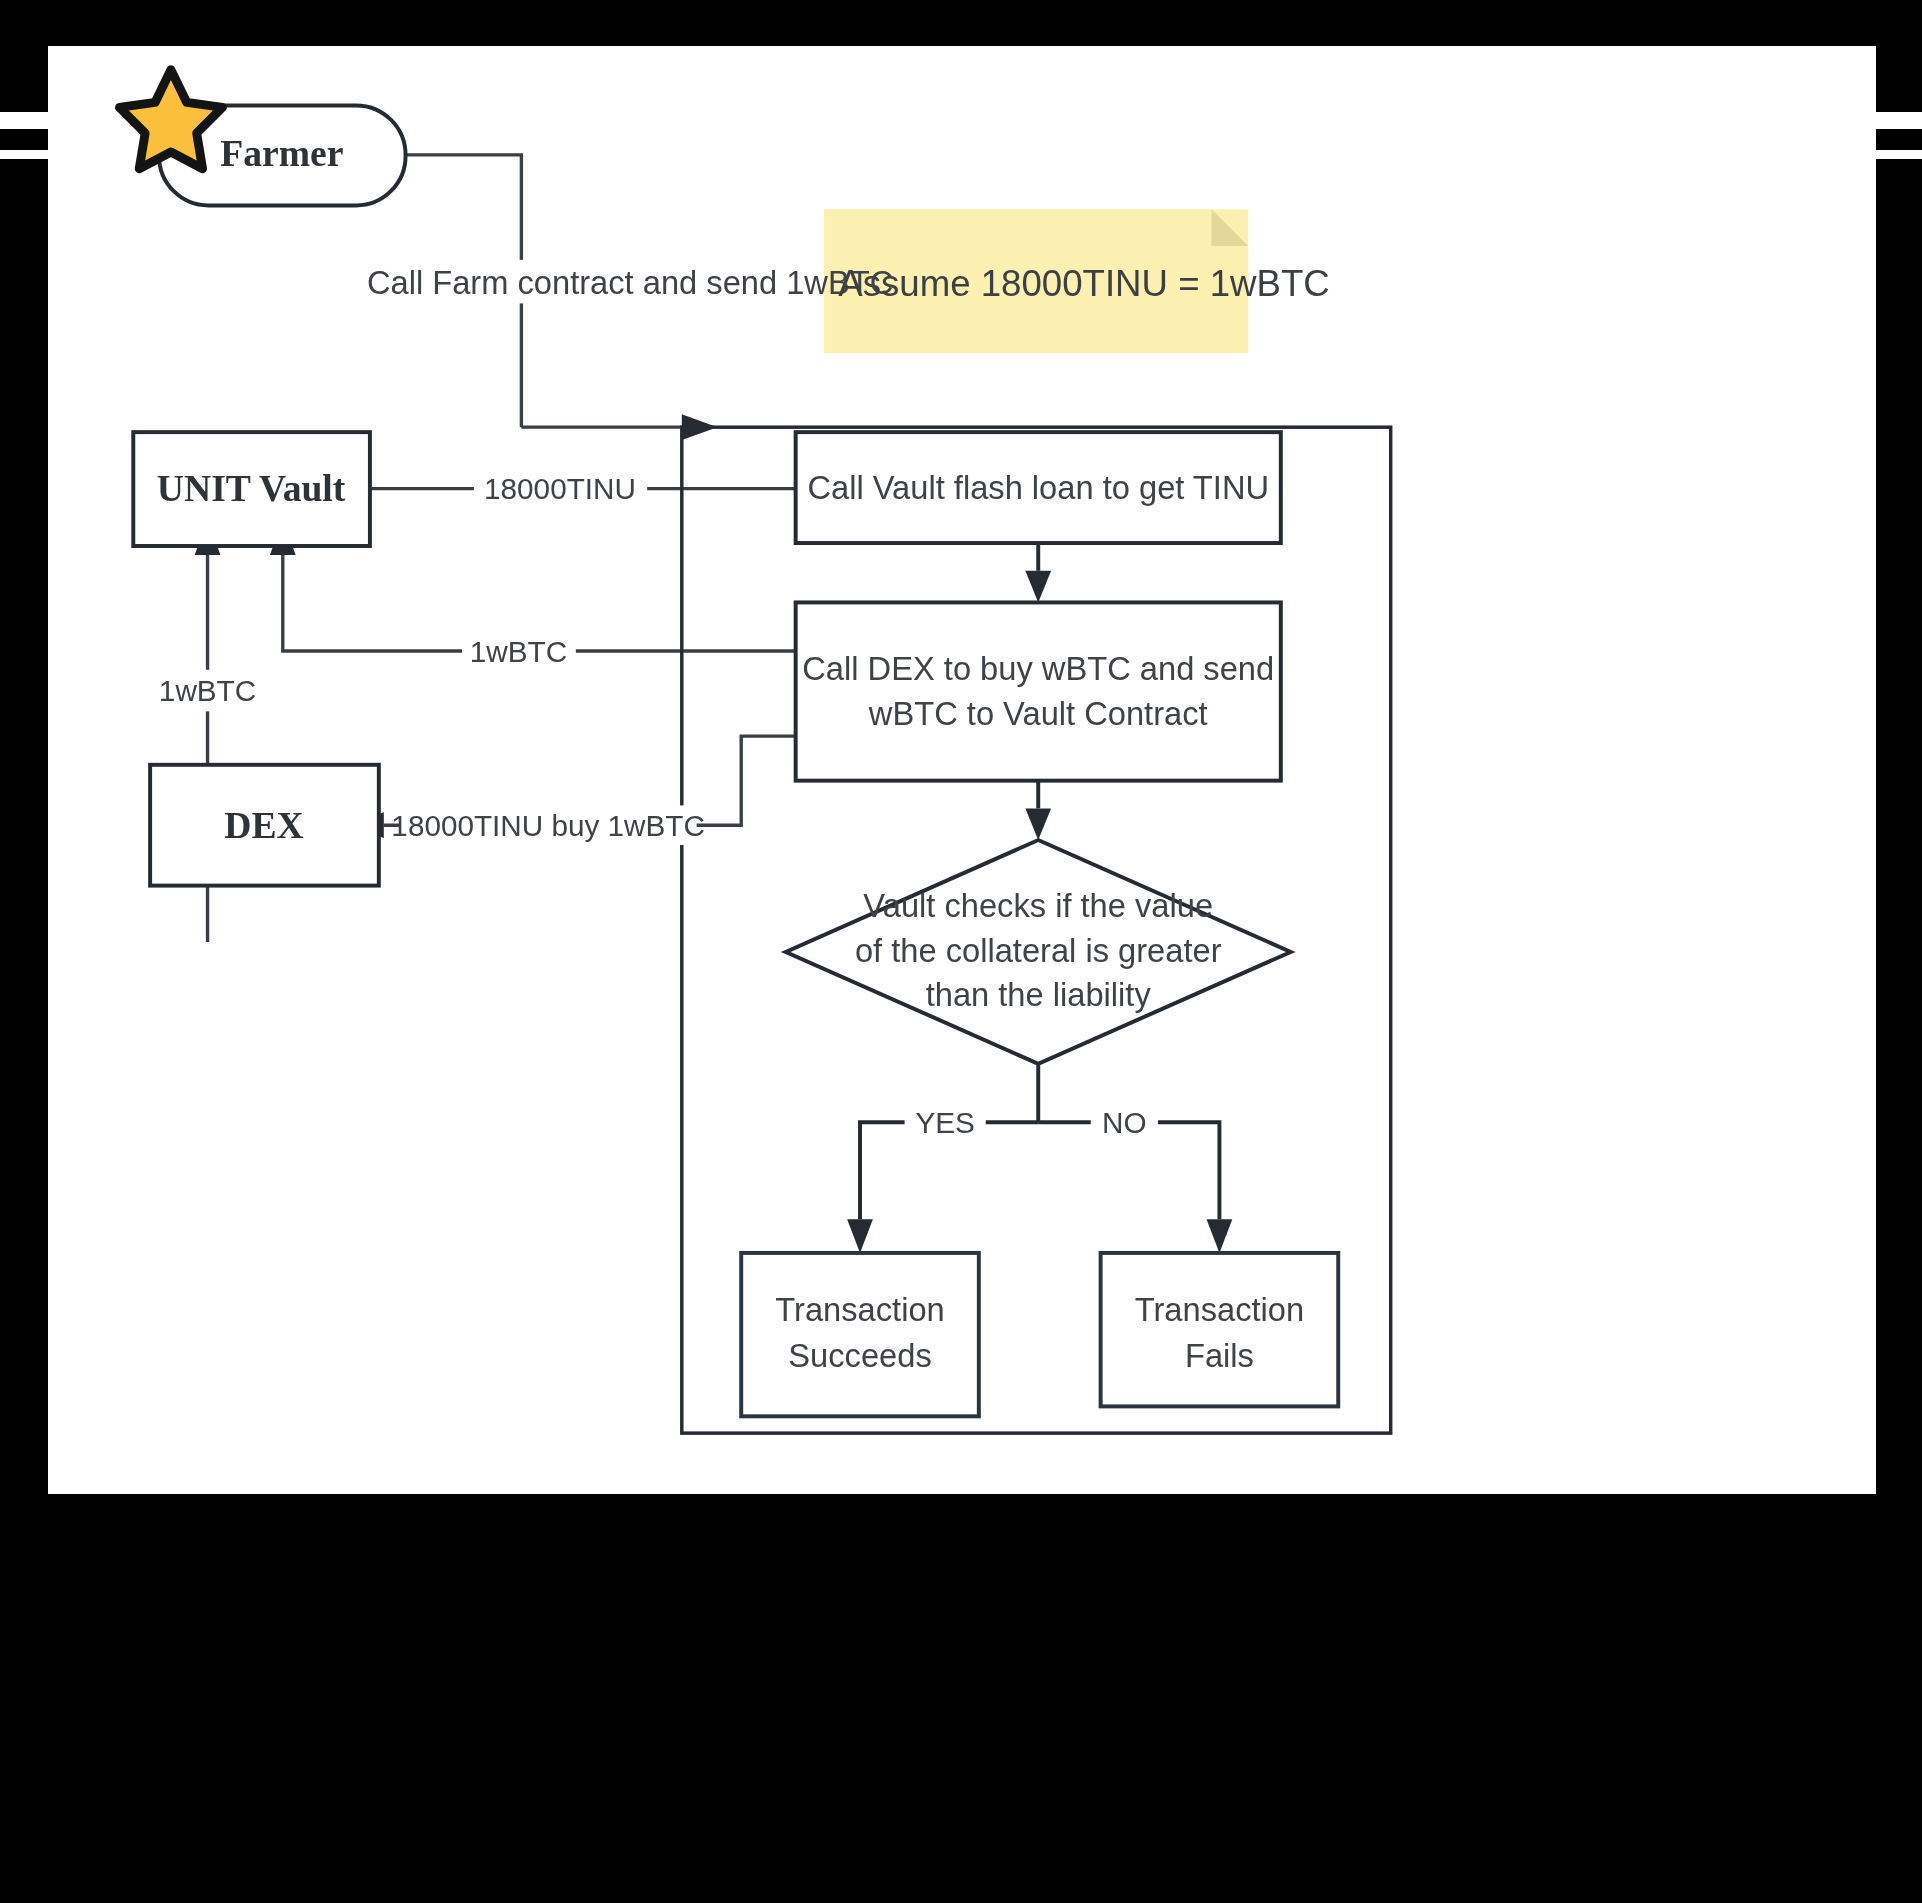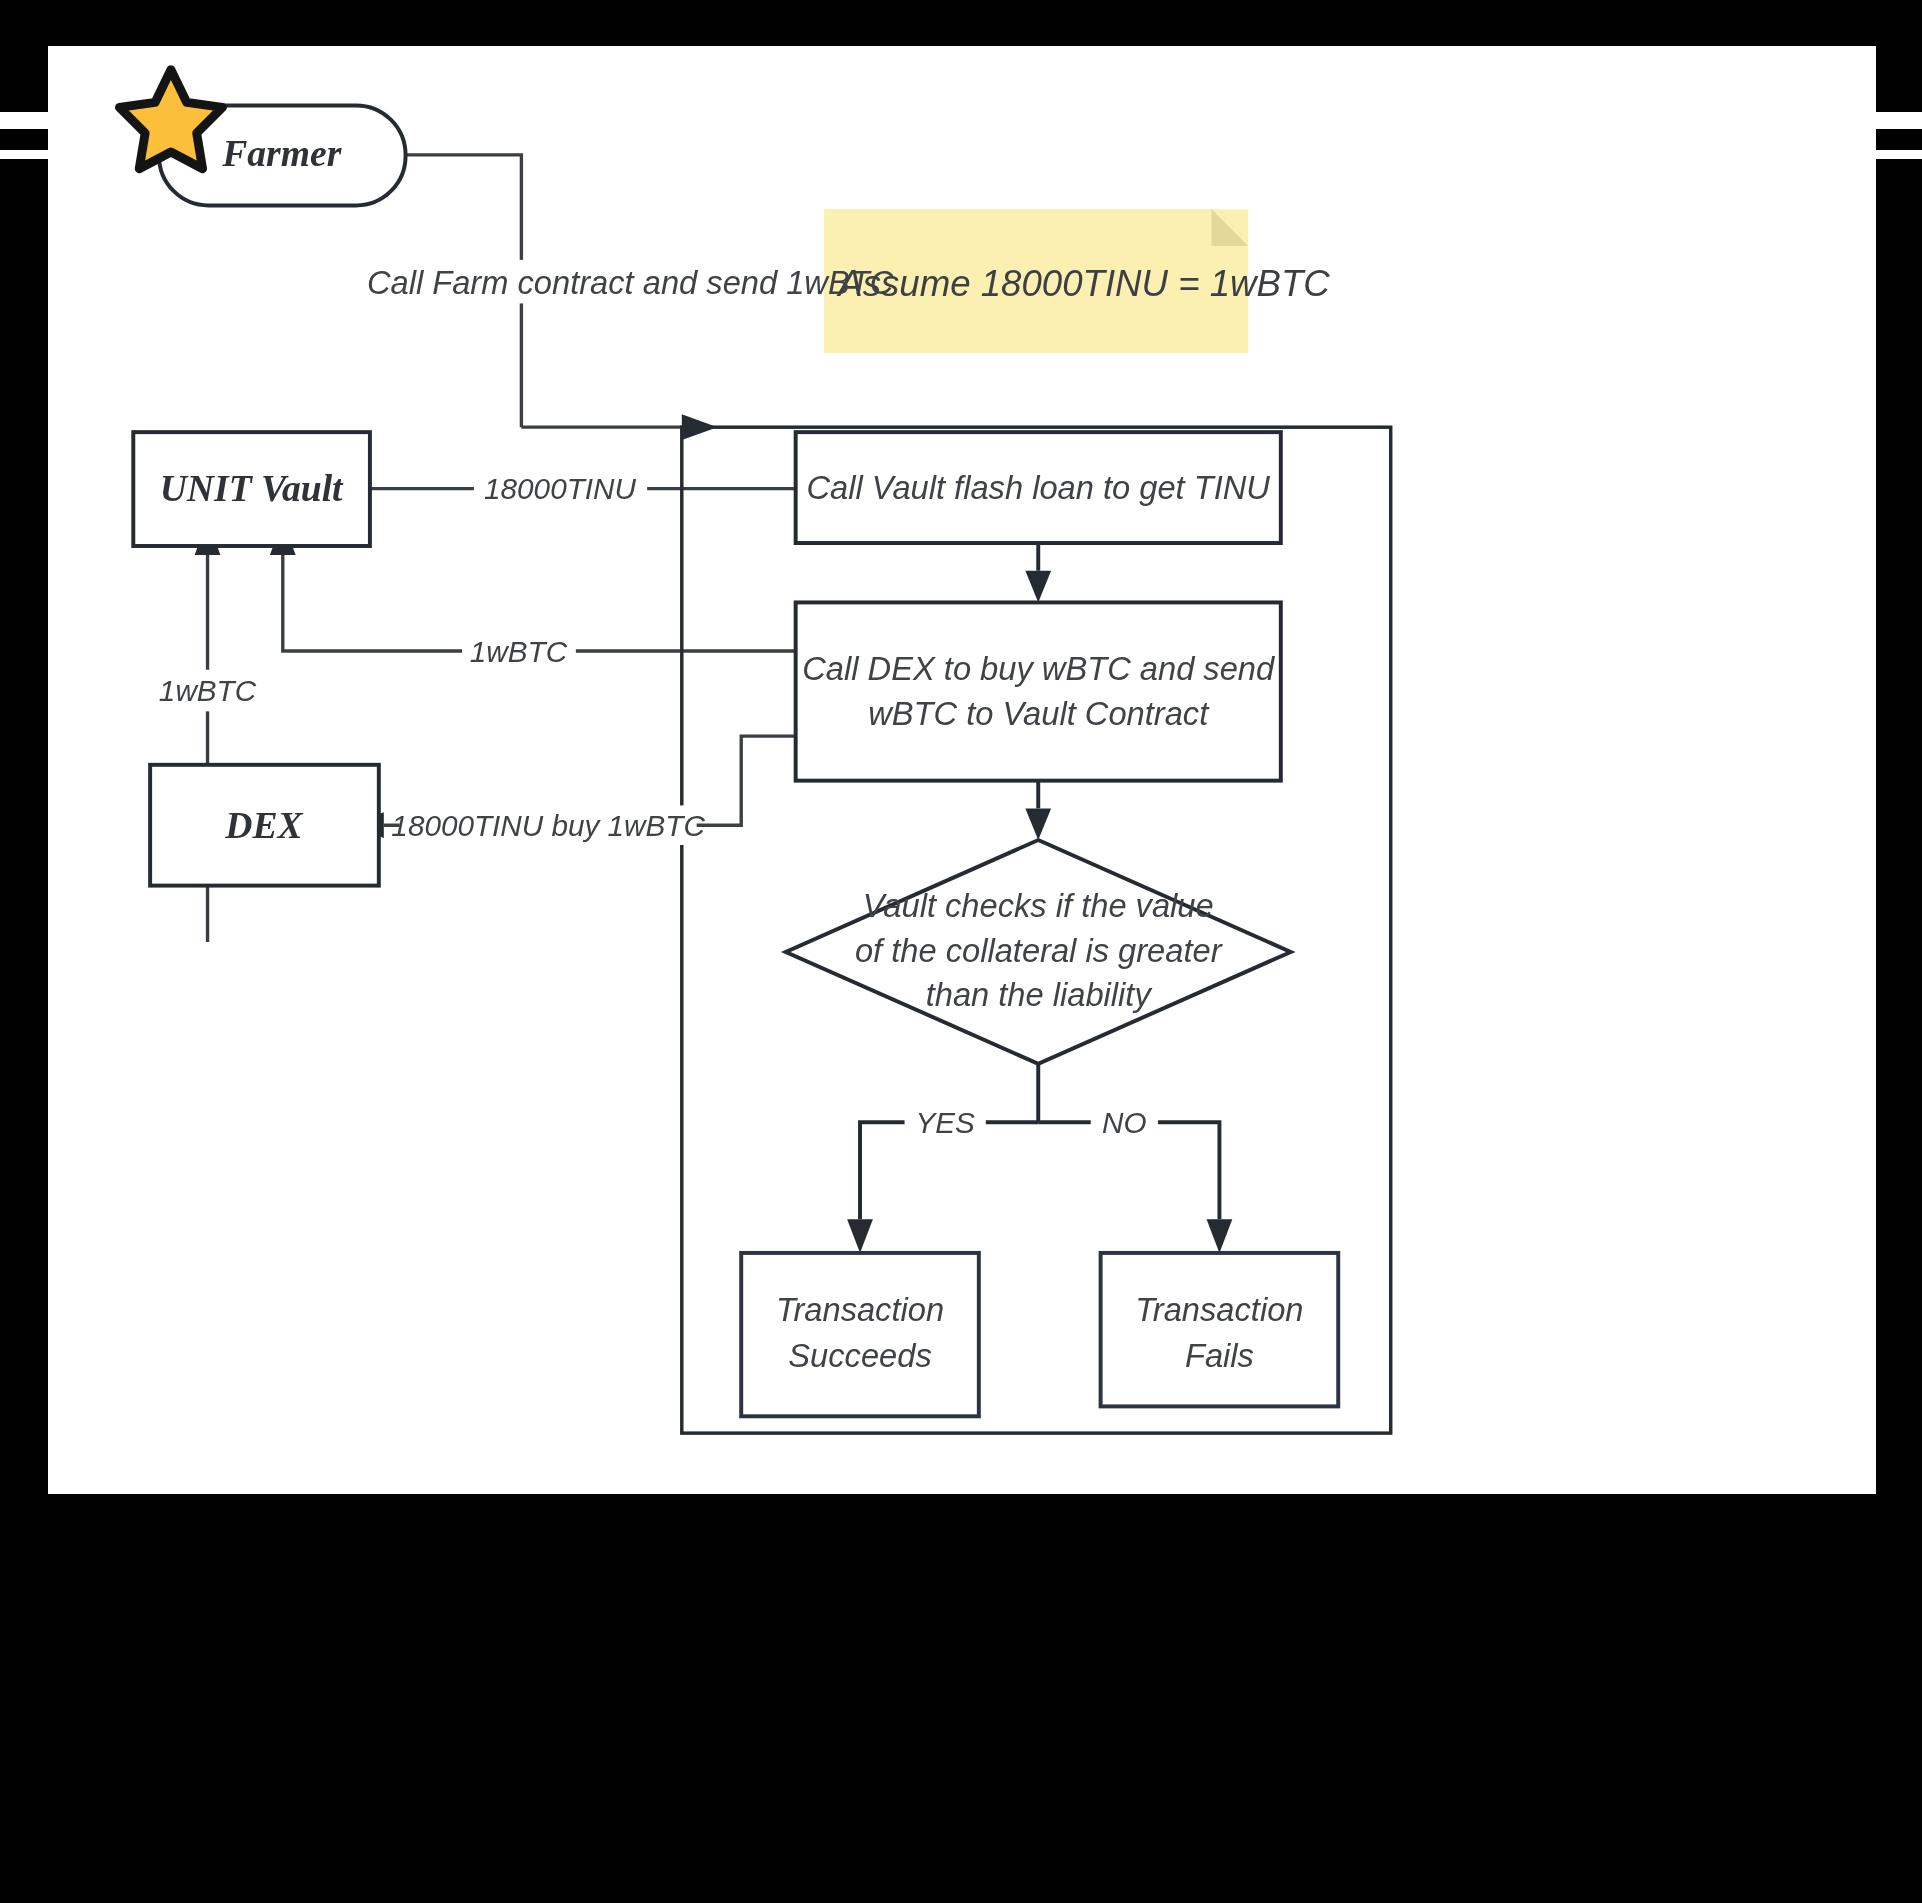--- a/index.html
+++ b/index.html
@@ -16,21 +16,20 @@
     font-family: "Liberation Sans", sans-serif;
   }
   
   #canvas {
     position: absolute;
     left: 48px;
     top: 46px;
     width: 1828px;
     height: 1448px;
     background: #ffffff;
-    font-style: italic;
   }
   
   .slit {
     position: absolute;
     background: #ffffff;
   }
   .slit.left-a  { left: 0;    top: 112px; width: 48px; height: 17px; }
   .slit.left-b  { left: 0;    top: 150px; width: 48px; height: 9px;  }
   .slit.right-a { left: 1875px; top: 112px; width: 48px; height: 17px; }
   .slit.right-b { left: 1875px; top: 150px; width: 48px; height: 9px;  }

